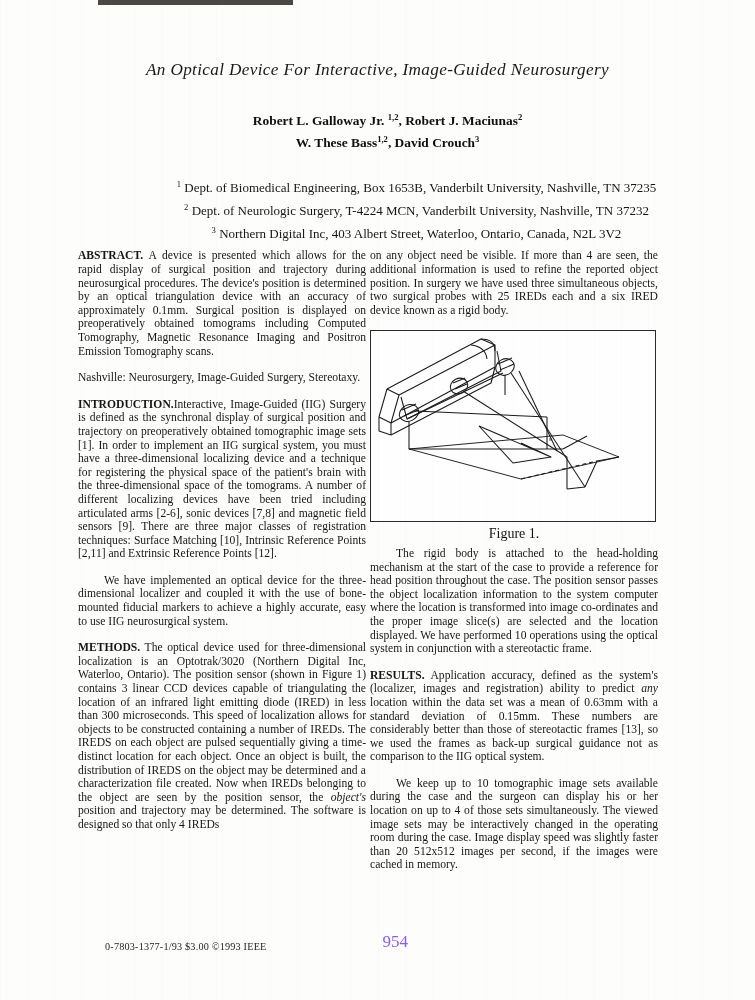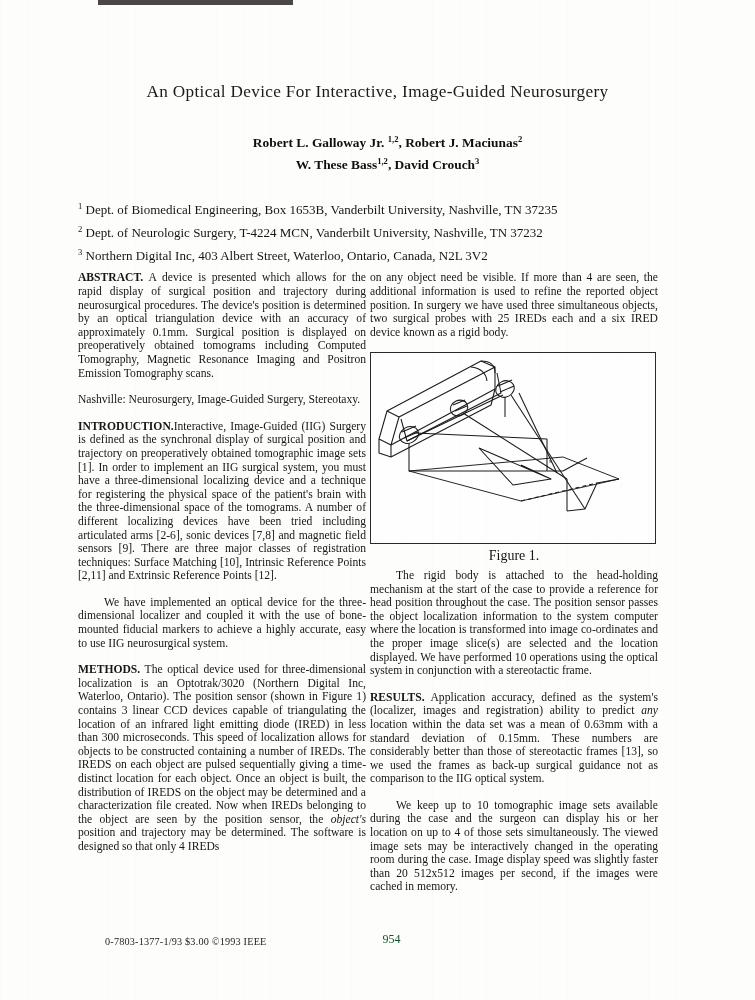--- a/index.html
+++ b/index.html
@@ -43,44 +43,45 @@
   .content {
     position: absolute;
     left: 0; top: 0;
     width: 755px;
   }
 
   .title {
     text-align: center;
     font-size: 17.2px;
     letter-spacing: 0.35px;
-    margin-top: 82px;
+    margin-top: 60px;
     font-weight: normal;
     color: #1a1a1a;
+    font-style: italic;
   }
 
   .authors {
     text-align: center;
     font-size: 13.4px;
     font-weight: bold;
     line-height: 19px;
     margin-top: 28px;
     color: #0f0f0f;
     padding-left: 20px;
   }
   .authors sup { font-size: 8.6px; font-weight: bold; vertical-align: super; }
 
   .affiliations {
     margin-top: 22px;
     padding-left: 78px;
     font-size: 13px;
     line-height: 19.5px;
     color: #151515;
   }
-  .affiliations div { white-space: nowrap; }
+  .affiliations div { white-space: nowrap; text-align: center; }
   .affiliations sup { font-size: 8.6px; vertical-align: super; }
 
   .columns {
     margin-top: 6px;
     padding: 0 37px 0 78px;
     display: flex;
     gap: 4px;
   }
   .col { width: 288px; }
 
@@ -125,23 +126,23 @@
     display: flex;
     align-items: flex-end;
   }
   .footer-code {
     font-size: 10.2px;
     margin-left: 27px;
     letter-spacing: 0.2px;
     color: #1c1c1c;
   }
   .footer-page {
-    font-size: 12px;
+    font-size: 17px;
     margin-left: 116px;
-    color: #14532d;
+    color: #8b5cf6;
   }
 </style>
 </head>
 <body>
 
 <div class="page">
 
   <div class="scan-bar"></div>
 
   <div class="content">

